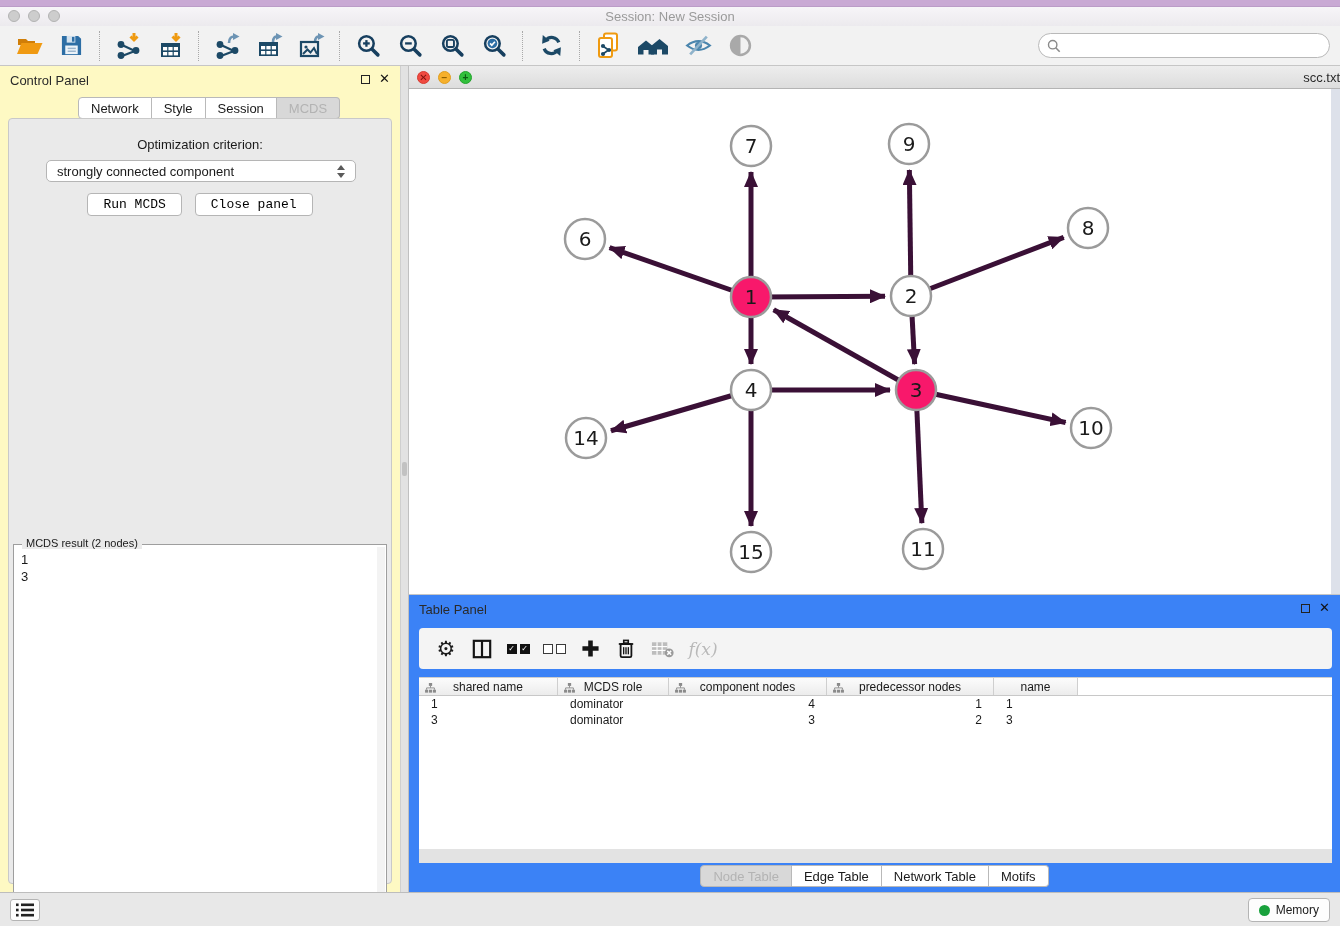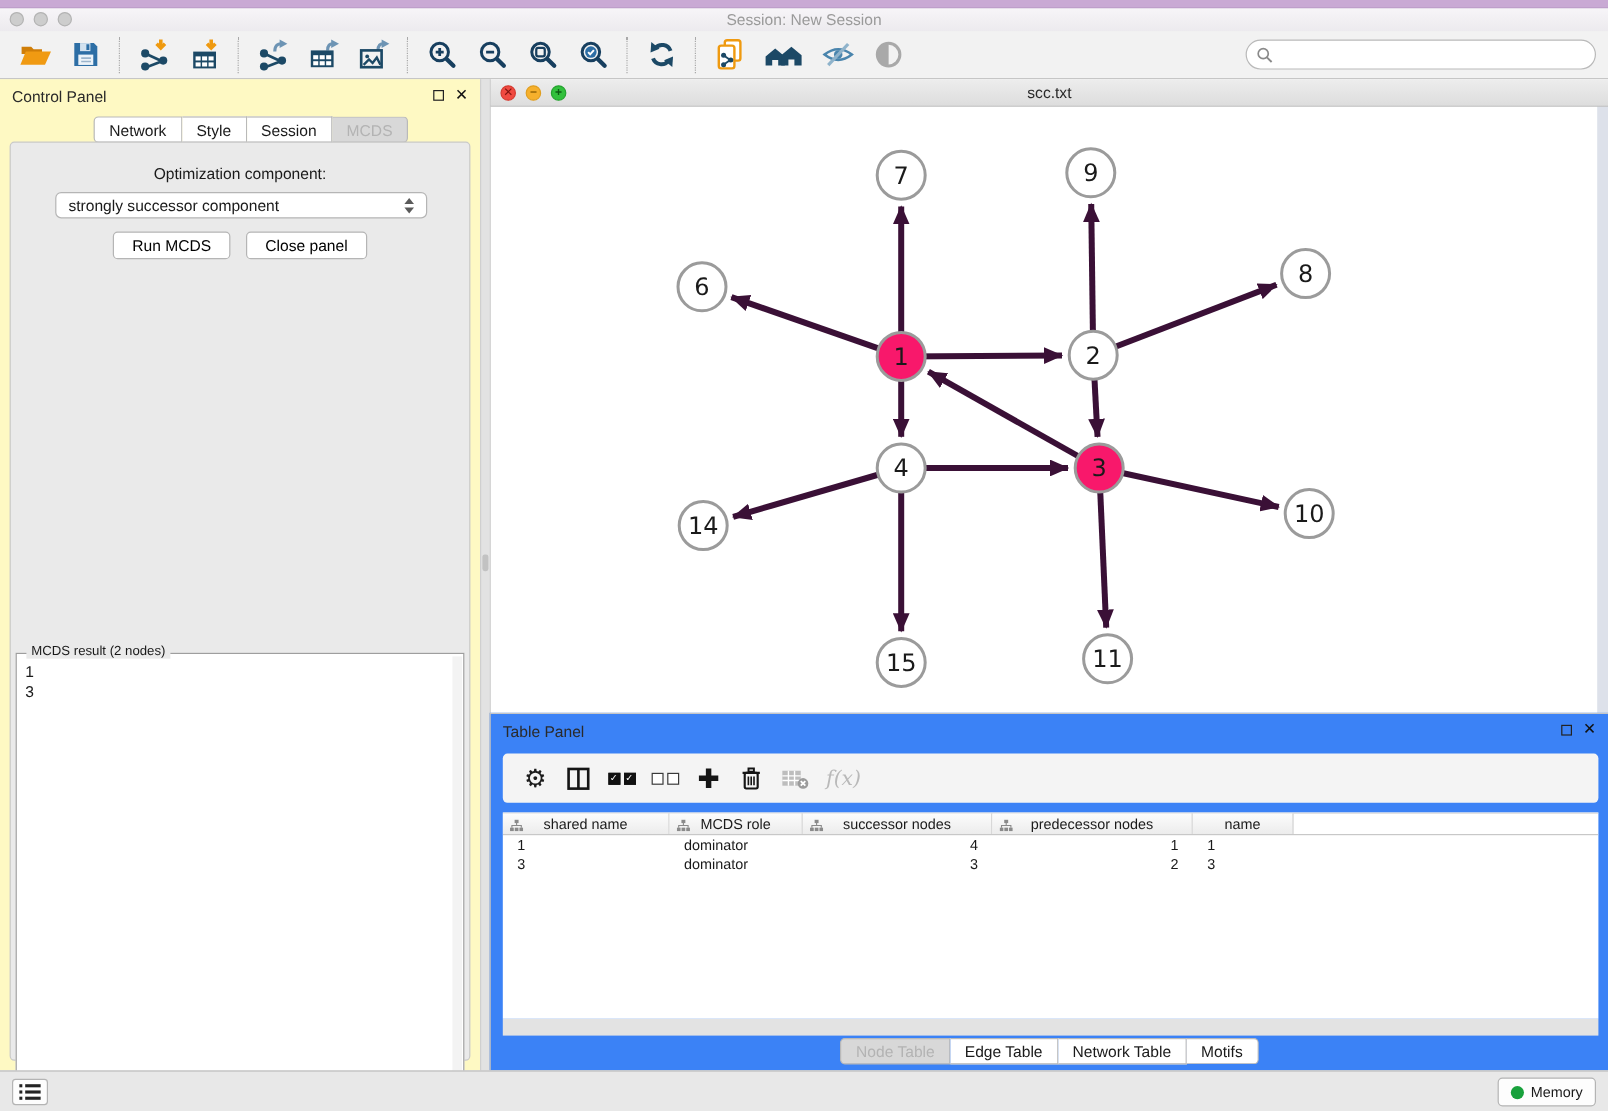--- a/index.html
+++ b/index.html
@@ -38,35 +38,35 @@
   .tabbtn.active { background:#d8d8d8; color:#b3b3b3; }
   .cp-content { position:absolute; left:8px; top:52px; width:384px; height:766px;
     background:#eaeaea; border:1px solid #c9c9c9; border-radius:4px; }
   .opt-label { position:absolute; left:0; right:0; top:18px; text-align:center; }
   .dropdown { position:absolute; left:37px; top:41px; width:310px; height:22px; background:#fff;
     border:1px solid #b5b5b5; border-radius:5px; display:flex; align-items:center; padding:0 10px; }
   .dropdown .steppers { margin-left:auto; display:flex; flex-direction:column; gap:3px; }
   .tri-up { width:0; height:0; border-left:4px solid transparent; border-right:4px solid transparent; border-bottom:5px solid #5a5a5a; }
   .tri-dn { width:0; height:0; border-left:4px solid transparent; border-right:4px solid transparent; border-top:5px solid #5a5a5a; }
   .btnrow { position:absolute; left:0; right:0; top:74px; display:flex; justify-content:center; gap:13px; }
-  .macbtn { background:#fff; border:1px solid #b5b5b5; border-radius:4px; padding:3px 15px; font-size:13px; font-family:Liberation Sans, sans-serif; }
+  .macbtn { background:#fff; border:1px solid #b5b5b5; border-radius:4px; padding:3px 15px; font-size:13px; font-family:Liberation Mono, monospace; }
   .groupbox { position:absolute; left:4px; top:425px; width:374px; height:380px; border:1px solid #9e9e9e; background:#fff; }
   .group-label { position:absolute; left:8px; top:-8px; background:#eaeaea; padding:0 4px; font-size:11px; }
   .result-text { position:absolute; left:2px; top:4px; right:10px; bottom:2px; background:#fff;
     font-size:13px; line-height:17px; padding:2px 5px; white-space:pre; overflow:hidden; }
   .result-scroll { position:absolute; right:1px; top:2px; width:8px; bottom:2px; background:#f3f3f3; }
   
   .vsplit { position:absolute; left:400px; top:66px; width:8px; height:826px; background:#e2e2e2; border-left:1px solid #cfcfcf; }
   .vgrip { position:absolute; left:1px; top:396px; width:5px; height:14px; background:#c2c2c2; border-radius:2px; }
   .hgrip { position:absolute; left:848px; top:585px; width:14px; height:7px; background:#c9c9c9; border-radius:2px; }
   
   .net-window { position:absolute; left:408px; top:66px; width:932px; height:528px; background:#fff; border-left:1px solid #c0c0c0; }
   .net-titlebar { position:absolute; left:0; top:0; right:0; height:23px;
     background:linear-gradient(#ededed,#dddddd); border-bottom:1px solid #b4b4b4; }
-  .net-titlebar .wtitle { position:absolute; left:0; right:0; top:4px; text-align:center; color:#2a2a2a; }
+  .net-titlebar .wtitle { position:absolute; left:0; right:0; top:4px; text-align:right; color:#2a2a2a; }
   .mac-dots { position:absolute; left:8px; top:5px; display:flex; gap:8px; }
   .mdot { width:13px; height:13px; border-radius:50%; font-size:10px; font-weight:bold;
     display:flex; align-items:center; justify-content:center; line-height:1; }
   .mdot.red { background:#f04a41; border:1px solid #d63b31; color:#7e120d; }
   .mdot.yel { background:#f6b02c; border:1px solid #e09e1f; color:#8a5d00; }
   .mdot.grn { background:#32c03c; border:1px solid #24a32e; color:#0c5c13; }
   .net-canvas { position:absolute; left:0; top:23px; right:9px; bottom:0; background:#fff; }
   .net-scroll { position:absolute; right:0; top:23px; width:9px; bottom:0; background:#dde1ea; }
   #graph-svg { position:absolute; left:0; top:0; }
   
@@ -289,23 +289,23 @@
       <span class="float-ico"></span>
       <span class="close-ico">✕</span>
     </div>
     <div class="cp-tabs" id="cp-tabs">
         <span class="tabbtn">Network</span>
         <span class="tabbtn">Style</span>
         <span class="tabbtn">Session</span>
         <span class="tabbtn active">MCDS</span>
       </div>
     <div class="cp-content">
-      <div class="opt-label">Optimization component:</div>
+      <div class="opt-label">Optimization criterion:</div>
       <div class="dropdown">
-        <span>strongly successor component</span>
+        <span>strongly connected component</span>
         <span class="steppers">
             <span class="tri-up"></span>
             <span class="tri-dn"></span>
           </span>
       </div>
       <div class="btnrow">
         <button class="macbtn">Run MCDS</button>
         <button class="macbtn">Close panel</button>
       </div>
       <div class="groupbox">
@@ -505,21 +505,21 @@
                 <g fill="#8a8a8a">
                   <rect x="4.2" y="0" width="3.6" height="3.2"></rect>
                   <rect x="0" y="7.4" width="3.4" height="3.2"></rect>
                   <rect x="4.3" y="7.4" width="3.4" height="3.2"></rect>
                   <rect x="8.6" y="7.4" width="3.4" height="3.2"></rect>
                 </g>
                 <g stroke="#8a8a8a" stroke-width="1">
                   <path d="M6 3.2 v2 M1.7 7.4 v-2 h8.6 v2" fill="none"></path>
                 </g>
               </svg></span>
-            <span>successor nodes</span>
+            <span>component nodes</span>
           </div>
           <div class="th" style="width: 167px;">
             <span class="tree-ico"><svg width="11" height="10" viewBox="0 0 12 11">
                 <g fill="#8a8a8a">
                   <rect x="4.2" y="0" width="3.6" height="3.2"></rect>
                   <rect x="0" y="7.4" width="3.4" height="3.2"></rect>
                   <rect x="4.3" y="7.4" width="3.4" height="3.2"></rect>
                   <rect x="8.6" y="7.4" width="3.4" height="3.2"></rect>
                 </g>
                 <g stroke="#8a8a8a" stroke-width="1">

